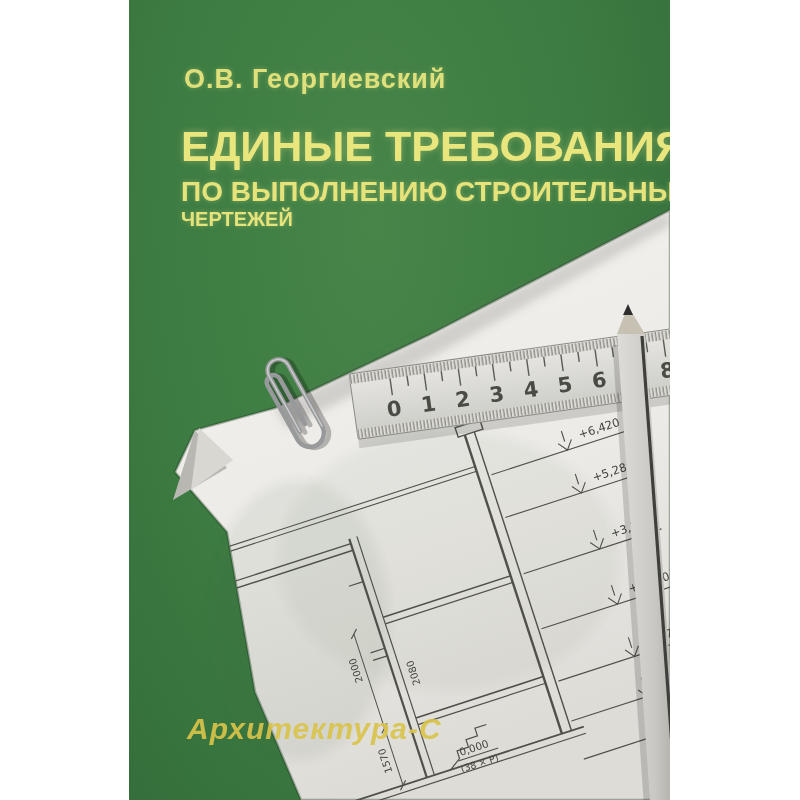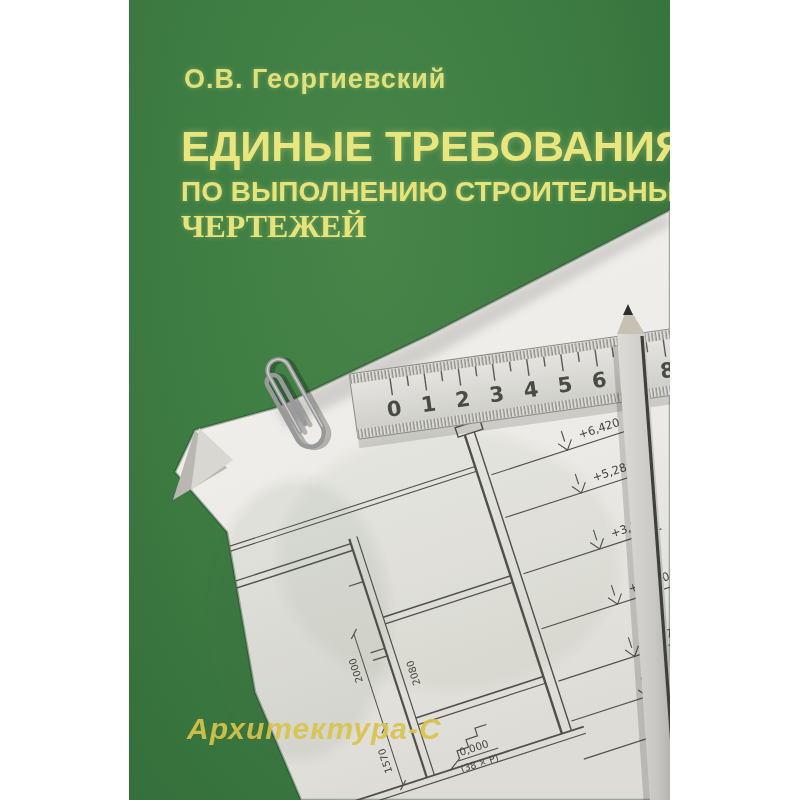--- a/index.html
+++ b/index.html
@@ -18,22 +18,22 @@
   }
   .title1{
     left:52px;top:122px;font-size:43px;font-weight:bold;letter-spacing:0px;
     color:#e9e67e;text-shadow:0 0 7px rgba(235,235,140,.40);white-space:nowrap;
   }
   .title2{
     left:52px;top:176px;font-size:28px;font-weight:bold;letter-spacing:0px;
     color:#e6e37b;text-shadow:0 0 5px rgba(235,235,140,.35);white-space:nowrap;
   }
   .title3{
-    left:52px;top:208px;font-size:32px;font-weight:bold;
-    color:#e6e37b;text-shadow:0 0 5px rgba(235,235,140,.35);font-family:Liberation Serif, serif;
+    left:52px;top:208px;font-size:20px;font-weight:bold;
+    color:#e6e37b;text-shadow:0 0 5px rgba(235,235,140,.35);
   }
   .publisher{
     left:58px;top:712px;font-size:30px;font-weight:bold;letter-spacing:1px;
     color:#d9c44b;opacity:.92;z-index:6;font-style:italic;
   }
   svg.montage{position:absolute;left:0;top:0;z-index:2;}
   text{font-family:"DejaVu Sans", sans-serif;}
 </style>
 </head>
 <body>

